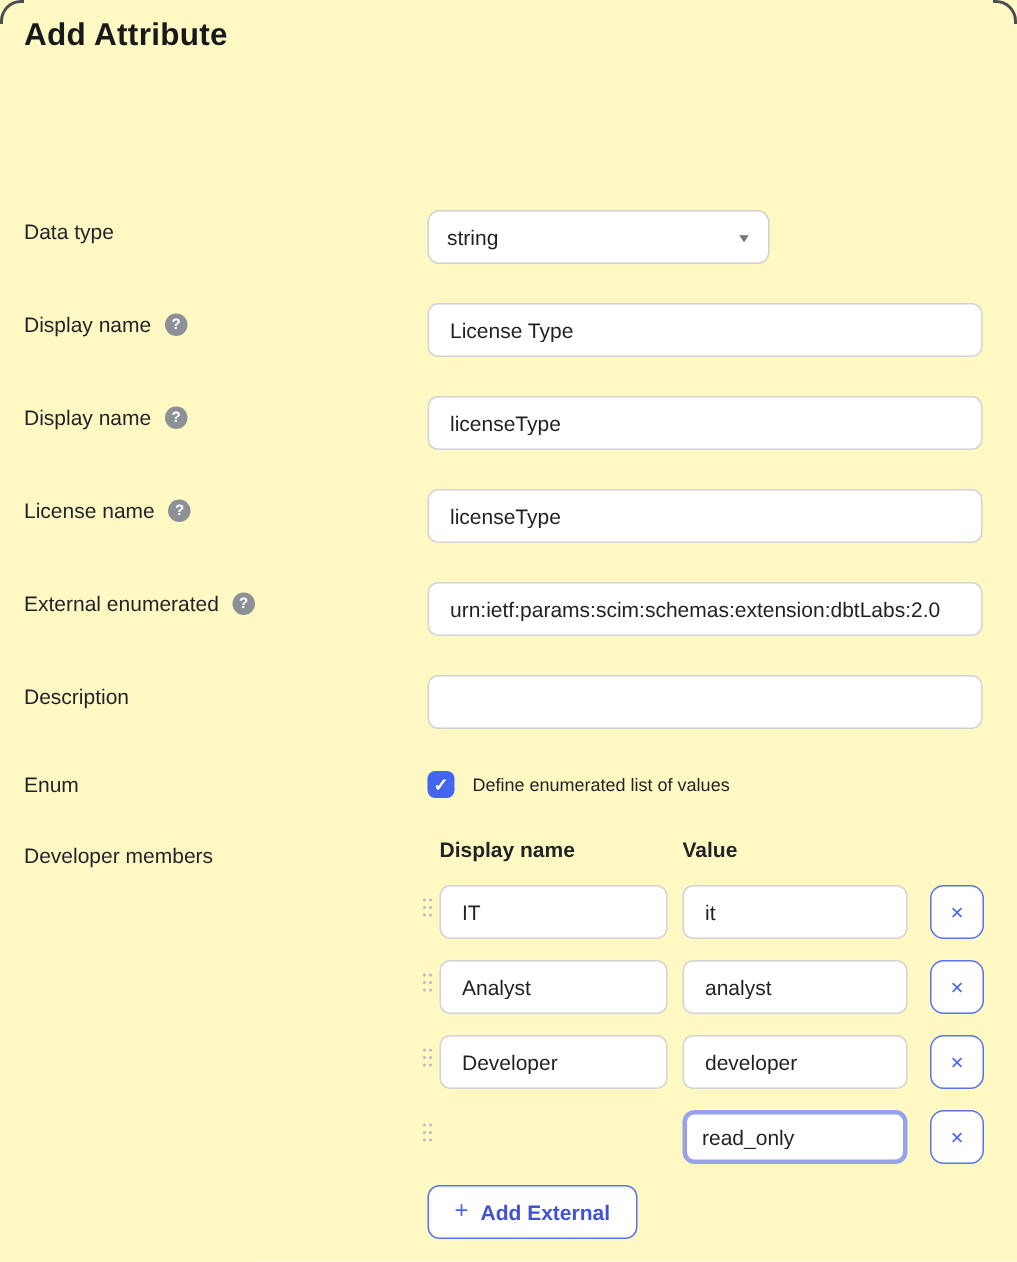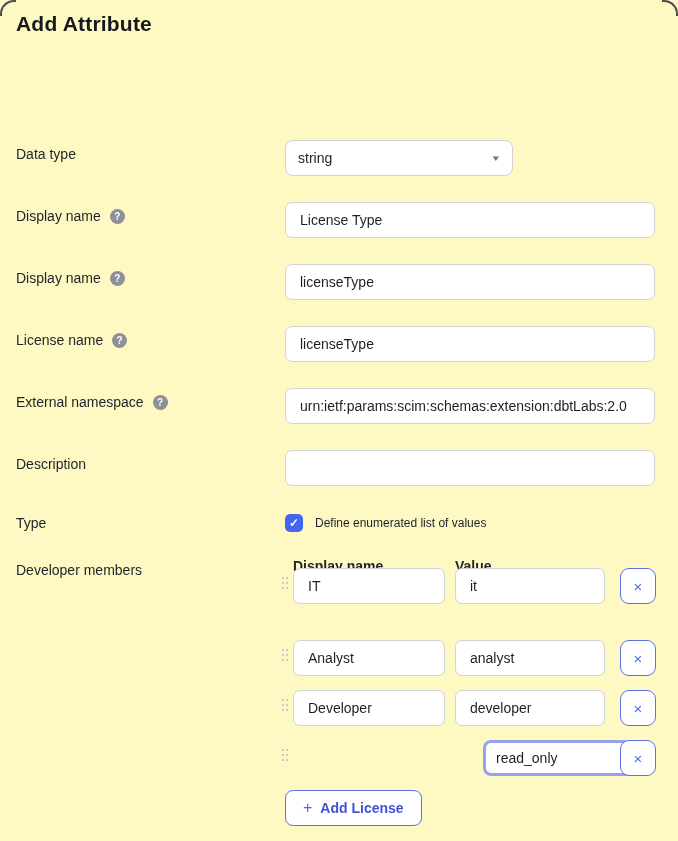--- a/index.html
+++ b/index.html
@@ -73,21 +73,21 @@
   .member-row { position: absolute; left: 16px; right: 16px; height: 36px; }
   .drag-handle {
     position: absolute; left: 266px; top: 9px;
     display: grid; grid-template-columns: 2px 2px; grid-auto-rows: 2px;
     gap: 3px 2px; cursor: grab;
   }
   .drag-handle i { background: #b9bcc4; border-radius: 1px; }
   .member-display { position: absolute; left: 277px; width: 152px; }
   .member-value   { position: absolute; left: 439px; width: 150px; }
   .member-value.focused {
-    border: 3px solid #98a2ec; border-radius: 8px; padding: 0 10px; margin-left: 28px;
+    border: 3px solid #98a2ec; border-radius: 8px; padding: 0 10px;
   }
   .remove-btn {
     position: absolute; left: 604px; top: 0;
     width: 36px; height: 36px;
     border: 1.5px solid #5a73e8; border-radius: 9px; background: #fff;
     color: #4a67f0; font-size: 15px; line-height: 1;
     display: flex; align-items: center; justify-content: center; cursor: pointer;
     font-family: "Liberation Sans", sans-serif;
   }
 
@@ -146,52 +146,52 @@
       <span>License name</span>
       <span class="help">?</span>
     </span>
     <div class="control">
       <input class="text-input" type="text" value="licenseType" style="">
     </div>
   </div>
 
   <div class="row" style="top:388px">
     <span class="label">
-      <span>External namespace</span>
+      <span>External enumerated</span>
       <span class="help">?</span>
     </span>
     <div class="control">
       <input class="text-input" type="text" value="urn:ietf:params:scim:schemas:extension:dbtLabs:2.0" style="">
     </div>
   </div>
 
   <div class="row" style="top:450px">
     <span class="label">Description</span>
     <div class="control">
       <input class="text-input" type="text" value="" style="">
     </div>
   </div>
 
   <div class="row" style="top:514px">
-    <span class="label" style="top:1px">Type</span>
+    <span class="label" style="top:1px">Enum</span>
     <div class="control">
       <div class="check-row">
         <span class="checkbox">✓</span>
         <span class="check-label">Define enumerated list of values</span>
       </div>
     </div>
   </div>
 
   <div class="row" style="top:558px">
     <span class="label" style="top:4px">Developer members</span>
     <span class="col-header" style="left:277px">Display name</span>
     <span class="col-header" style="left:439px">Value</span>
   </div>
 
-  <div class="member-row" style="top:568px">
+  <div class="member-row" style="top:590px">
     <span class="drag-handle">
         <i></i>
         <i></i>
         <i></i>
         <i></i>
         <i></i>
         <i></i>
       </span>
     <input class="text-input member-display" type="text" value="IT" style="">
     <input class="text-input member-value" type="text" value="it" style="">
@@ -234,15 +234,15 @@
         <i></i>
         <i></i>
         <i></i>
       </span>
     <input class="text-input member-value focused" type="text" value="read_only" style="">
     <button class="remove-btn">×</button>
   </div>
 
   <button class="add-btn">
     <span class="plus">+</span>
-    <span>Add License</span>
+    <span>Add External</span>
   </button>
 </div>
 
 </body></html>

